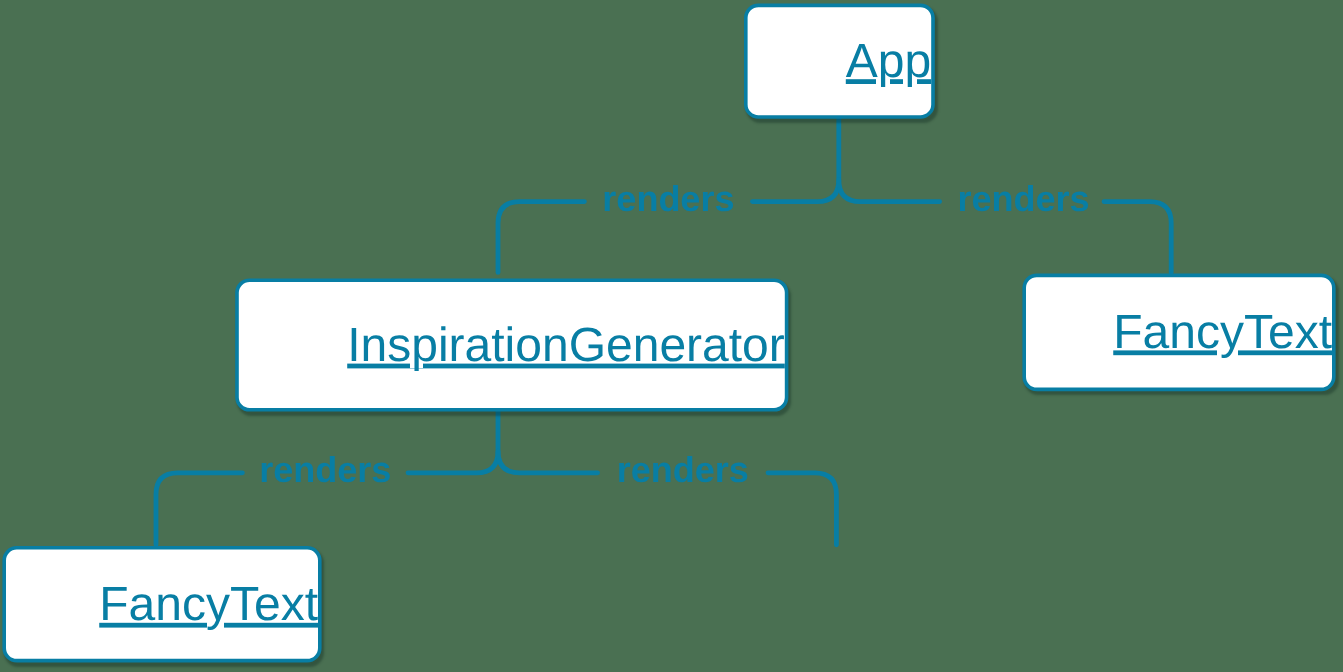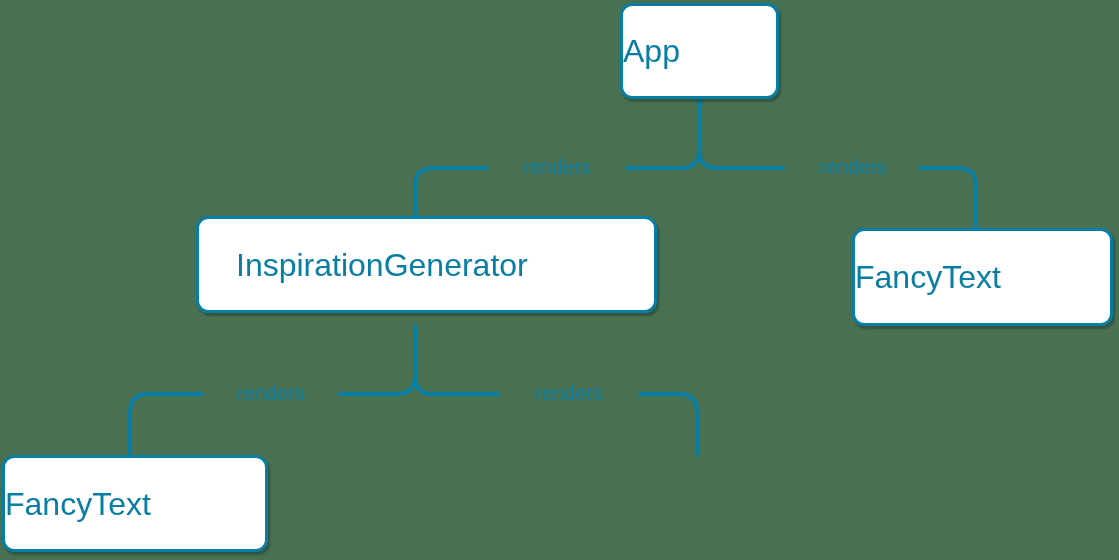--- a/index.html
+++ b/index.html
@@ -30,41 +30,42 @@
   .edges-svg path {
     fill: none;
     stroke: var(--accent);
     stroke-width: 4;
     stroke-linecap: round;
   }
   .node {
     position: absolute;
     display: flex;
     align-items: center;
-    justify-content: flex-start;
+    justify-content: flex-end;
     background: var(--node-bg);
     border: 3px solid var(--accent);
     border-radius: 12px;
     color: var(--accent);
-    font-size: 32px;
+    font-size: 40px;
     line-height: 1;
     box-shadow: 2px 3px 2px rgba(10, 35, 30, 0.35);
     white-space: nowrap;
+    text-decoration: underline;
   }
   .node-app        { left: 620px; top: 3px;   width: 159px; height: 96px; }
-  .node-ig         { left: 196px; top: 216px; width: 461px; height: 97px; padding-left: 37px; }
+  .node-ig         { left: 196px; top: 232px; width: 461px; height: 111px; padding-left: 37px; }
   .node-ft-right   { left: 852px; top: 228px; width: 261px; height: 98px; }
   .node-ft-left    { left: 2px;   top: 455px; width: 266px; height: 97px; }
   .node-copyright  { left: 568px; top: 455px; width: 264px; height: 97px; }
   .edge-label {
     position: absolute;
     transform: translate(-50%, -50%);
     color: var(--accent);
-    font-size: 20px;
-    font-weight: 400;
+    font-size: 30px;
+    font-weight: 700;
     line-height: 1;
     white-space: nowrap;
   }
   .edge-label-1 { left: 557px; top: 167px; }
   .edge-label-2 { left: 853px; top: 167px; }
   .edge-label-3 { left: 271px; top: 393px; }
   .edge-label-4 { left: 569px; top: 393px; }
 </style>
 </head>
 <body>

